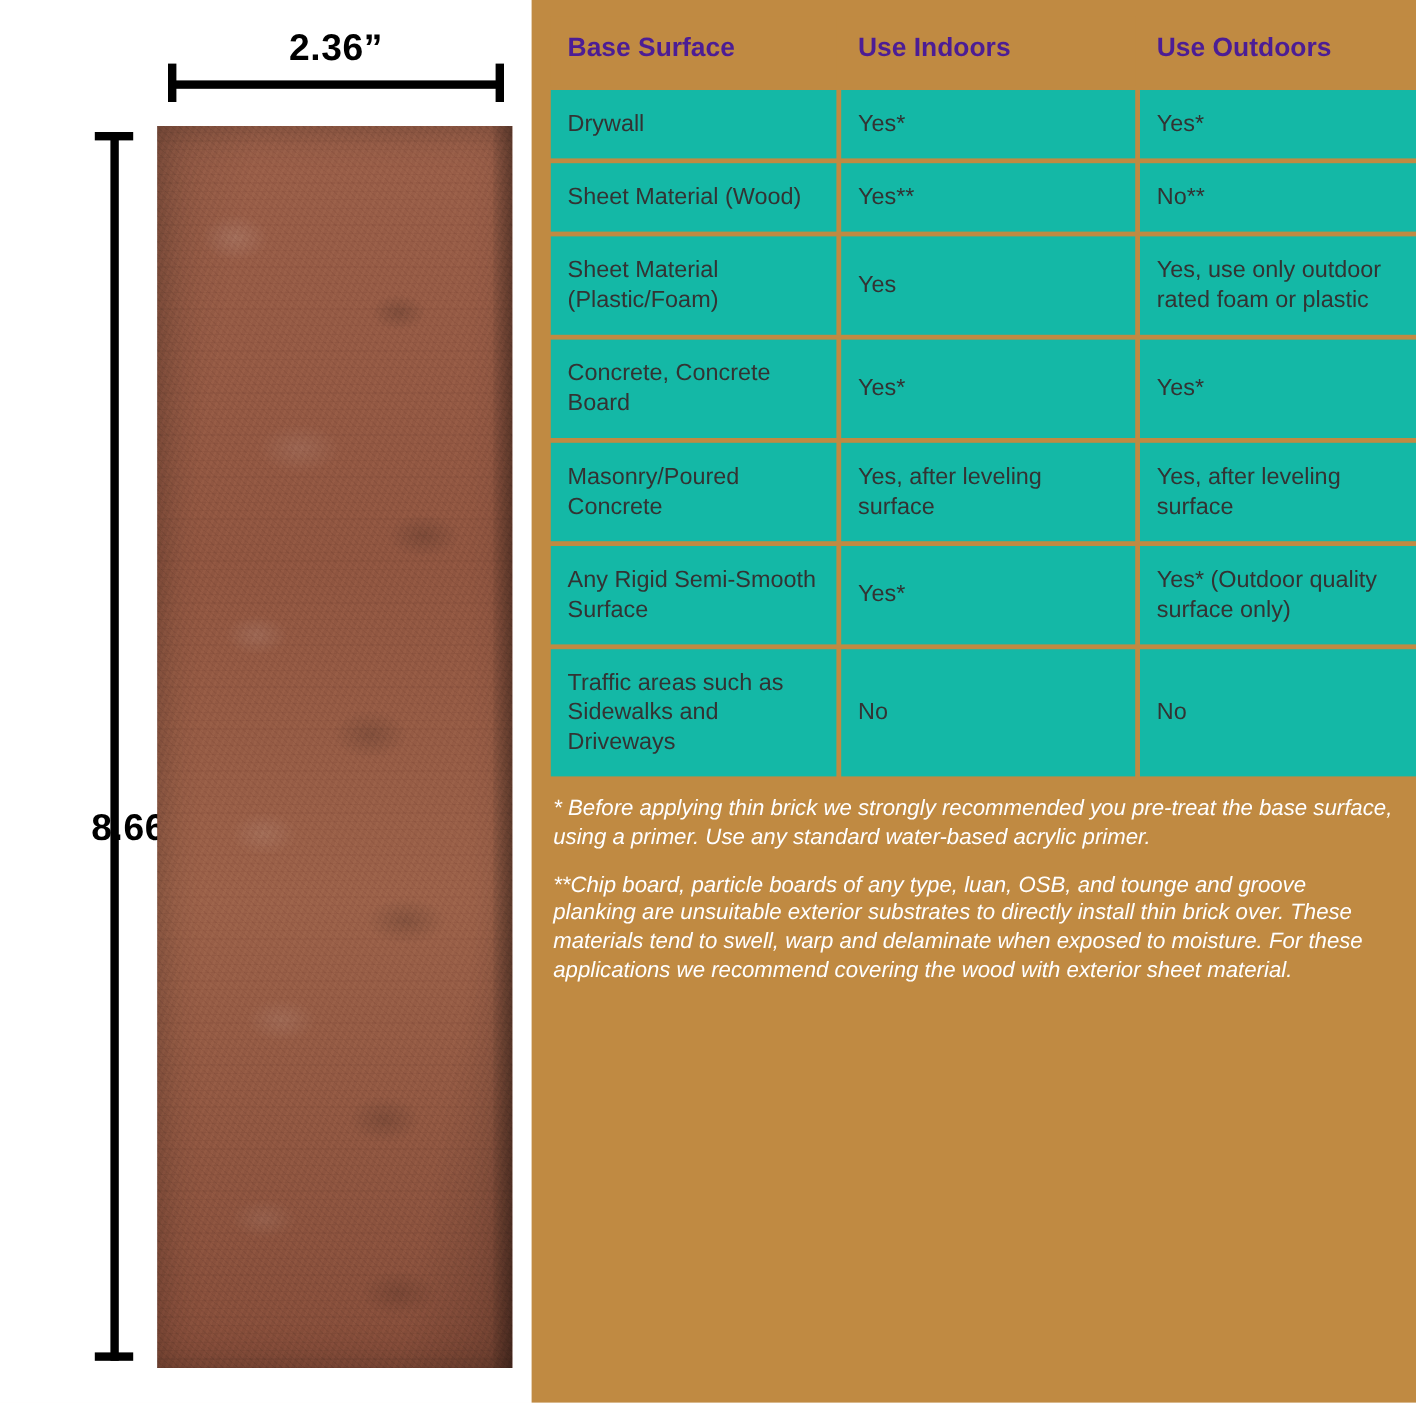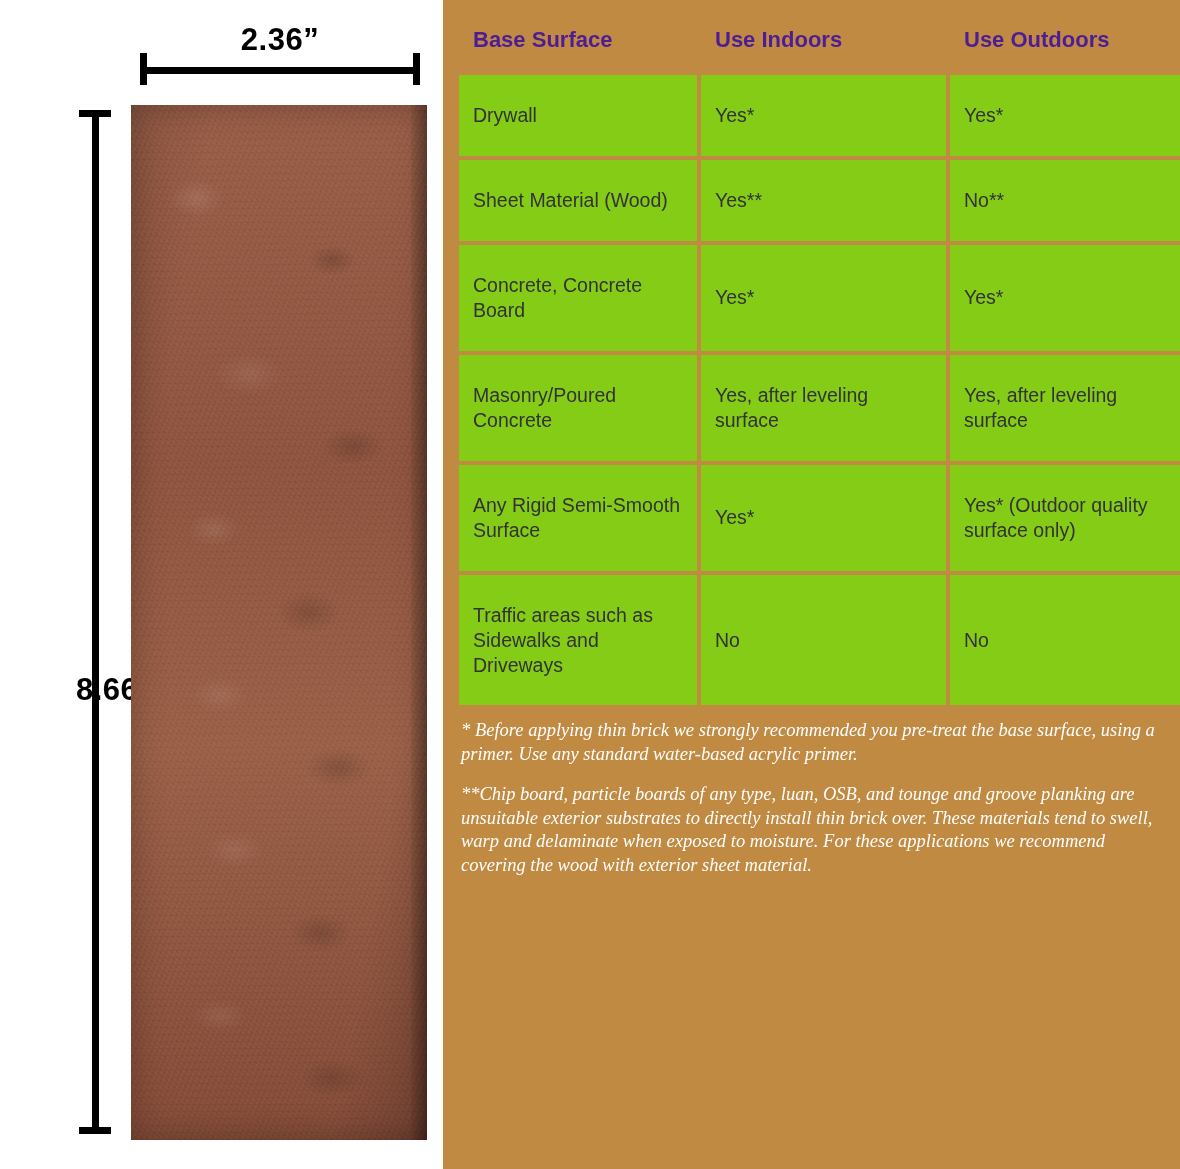--- a/index.html
+++ b/index.html
@@ -166,39 +166,38 @@
   table.surface-table th {
     background: #c08a42;
     color: #4c1d95;
     font-size: 22px;
     font-weight: bold;
     text-align: left;
     padding: 13px 14px 18px 14px;
     vertical-align: middle;
   }
   table.surface-table td {
-    background: #84cc16;
+    background: #14b8a6;
     color: #333333;
     font-size: 19.5px;
-    padding: 28px 14px;
+    padding: 16px 14px;
     vertical-align: middle;
     line-height: 1.28;
   }
   col.c1 { width: 238px; }
   col.c2 { width: 245px; }
   col.c3 { width: 230px; }
 
   .footnotes {
     margin-top: 6px;
     padding: 4px 6px 0 6px;
     color: #ffffff;
     font-style: italic;
     font-size: 18.5px;
     line-height: 1.28;
-    font-family: Liberation Serif, serif;
   }
   .footnotes p {
     margin: 0 0 16px 0;
   }
   .footnotes p:last-child { margin-bottom: 0; }
 </style>
 </head>
 <body>
 
 <div class="page">
@@ -243,20 +242,25 @@
           <td>Drywall</td>
           <td>Yes*</td>
           <td>Yes*</td>
         </tr>
         <tr>
           <td>Sheet Material (Wood)</td>
           <td>Yes**</td>
           <td>No**</td>
         </tr>
         <tr>
+          <td>Sheet Material (Plastic/Foam)</td>
+          <td>Yes</td>
+          <td>Yes, use only outdoor rated foam or plastic</td>
+        </tr>
+        <tr>
           <td>Concrete, Concrete Board</td>
           <td>Yes*</td>
           <td>Yes*</td>
         </tr>
         <tr>
           <td>Masonry/Poured Concrete</td>
           <td>Yes, after leveling surface</td>
           <td>Yes, after leveling surface</td>
         </tr>
         <tr>

